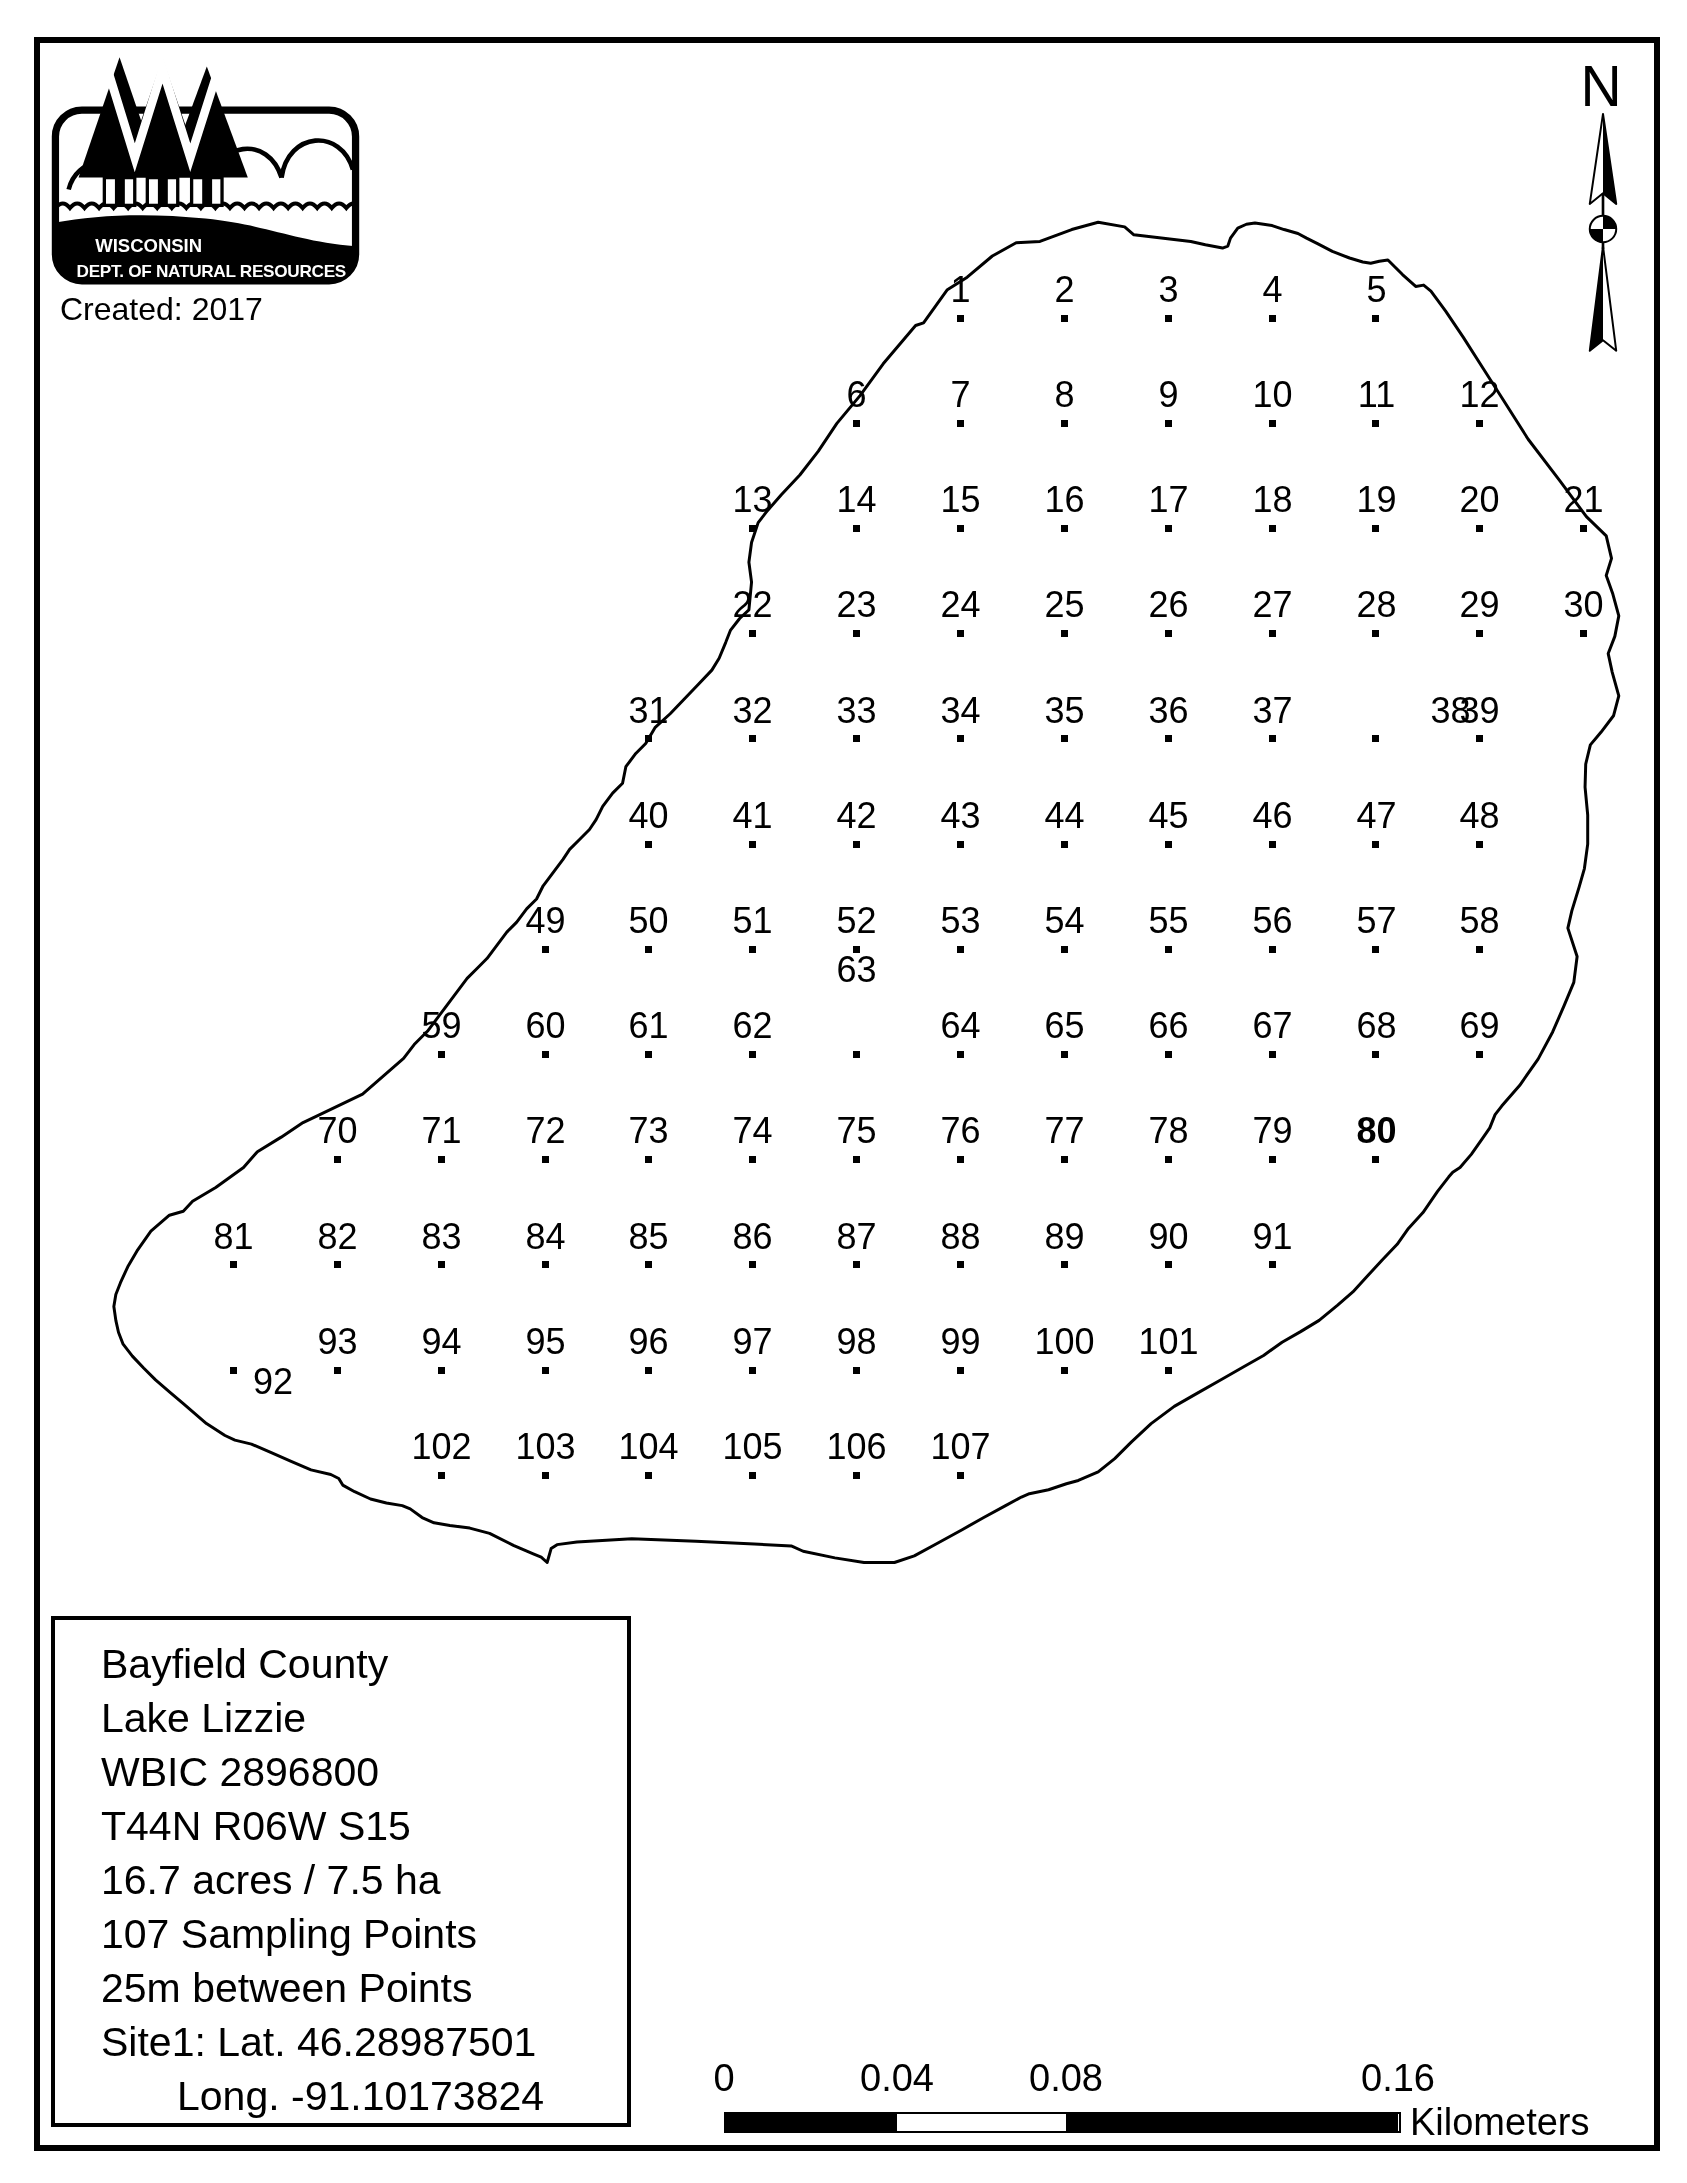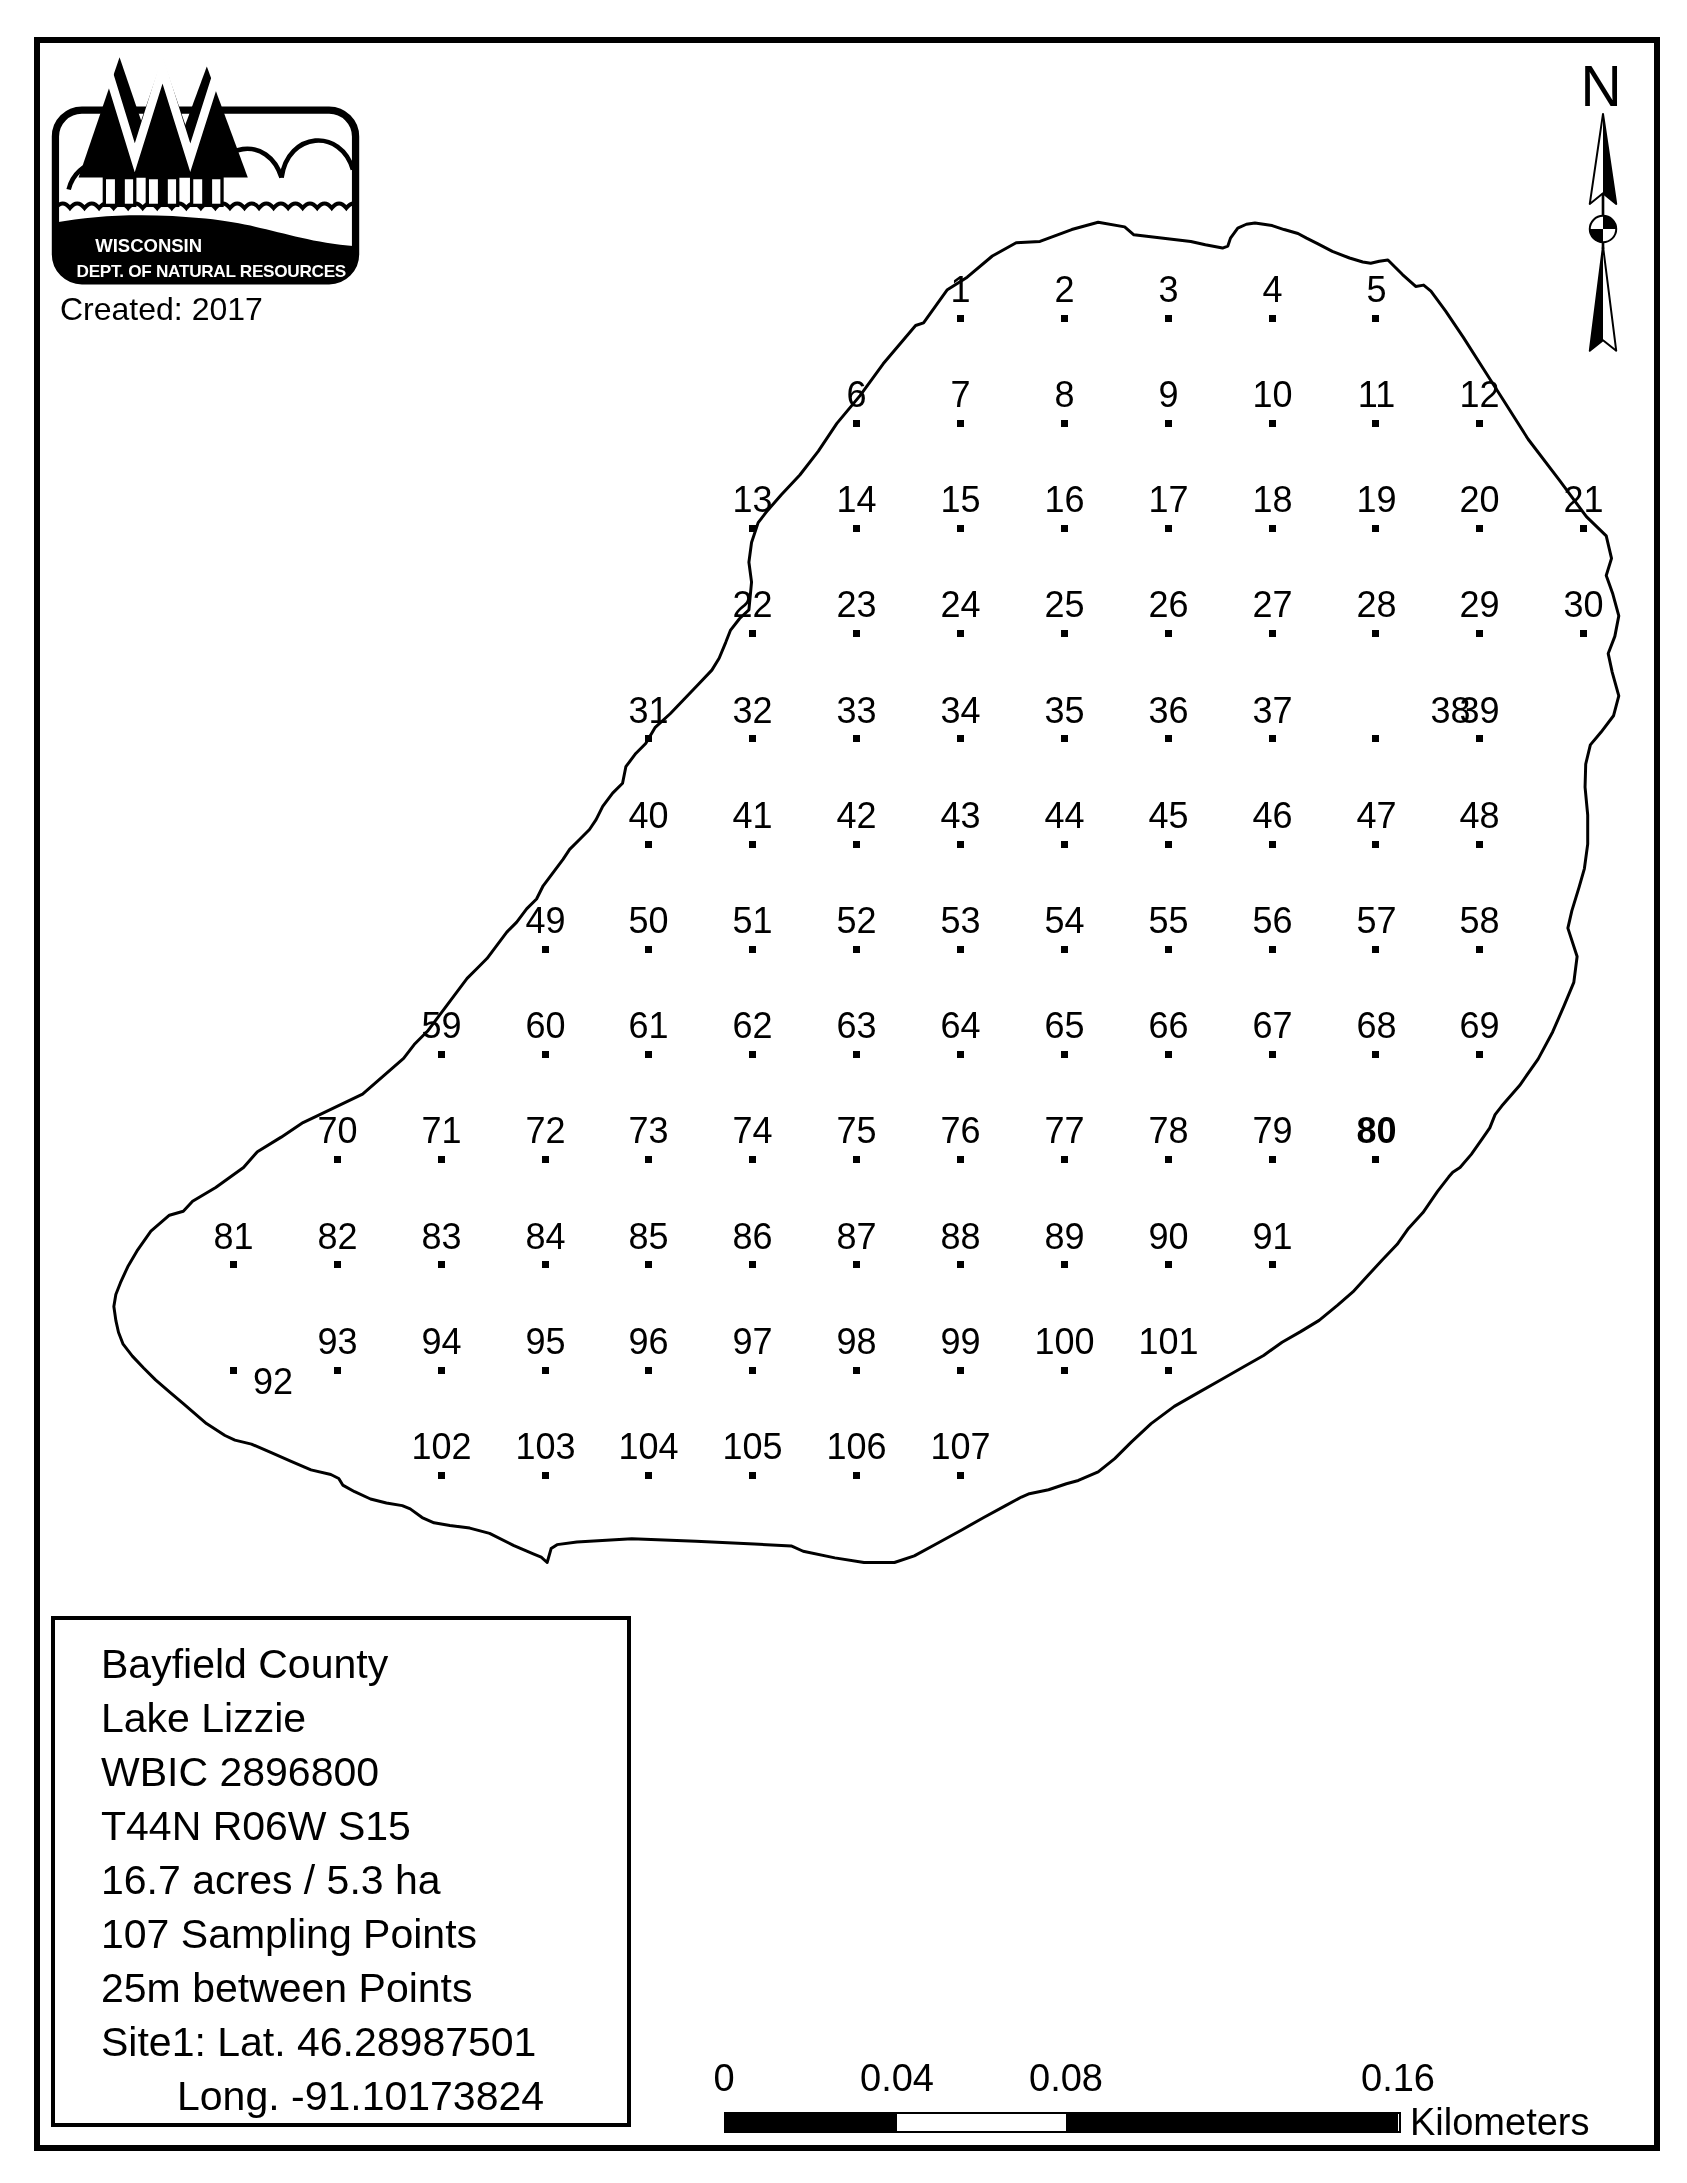--- a/index.html
+++ b/index.html
@@ -224,21 +224,21 @@
     <div class="pt-label" style="left: 1420px; top: 903px;">58</div>
     <div class="pt-dot" style="left: 1476px; top: 946px;"></div>
     <div class="pt-label" style="left: 382px; top: 1008px;">59</div>
     <div class="pt-dot" style="left: 438px; top: 1051px;"></div>
     <div class="pt-label" style="left: 486px; top: 1008px;">60</div>
     <div class="pt-dot" style="left: 542px; top: 1051px;"></div>
     <div class="pt-label" style="left: 589px; top: 1008px;">61</div>
     <div class="pt-dot" style="left: 645px; top: 1051px;"></div>
     <div class="pt-label" style="left: 693px; top: 1008px;">62</div>
     <div class="pt-dot" style="left: 749px; top: 1051px;"></div>
-    <div class="pt-label" style="left: 797px; top: 1008px;">63</div>
+    <div class="pt-label" style="left: 797px; top: 952px;">63</div>
     <div class="pt-dot" style="left: 853px; top: 1051px;"></div>
     <div class="pt-label" style="left: 901px; top: 1008px;">64</div>
     <div class="pt-dot" style="left: 957px; top: 1051px;"></div>
     <div class="pt-label" style="left: 1005px; top: 1008px;">65</div>
     <div class="pt-dot" style="left: 1061px; top: 1051px;"></div>
     <div class="pt-label" style="left: 1109px; top: 1008px;">66</div>
     <div class="pt-dot" style="left: 1165px; top: 1051px;"></div>
     <div class="pt-label" style="left: 1213px; top: 1008px;">67</div>
     <div class="pt-dot" style="left: 1269px; top: 1051px;"></div>
     <div class="pt-label" style="left: 1317px; top: 1008px;">68</div>
@@ -321,21 +321,21 @@
     <div class="pt-dot" style="left: 853px; top: 1472px;"></div>
     <div class="pt-label" style="left: 901px; top: 1429px;">107</div>
     <div class="pt-dot" style="left: 957px; top: 1472px;"></div>
   </div>
 
 <div class="abs" id="info-box">
     <div class="info-line">Bayfield County</div>
     <div class="info-line">Lake Lizzie</div>
     <div class="info-line">WBIC 2896800</div>
     <div class="info-line">T44N R06W S15</div>
-    <div class="info-line">16.7 acres / 5.3 ha</div>
+    <div class="info-line">16.7 acres / 7.5 ha</div>
     <div class="info-line">107 Sampling Points</div>
     <div class="info-line">25m between Points</div>
     <div class="info-line">Site1: Lat. 46.28987501</div>
     <div class="info-line indent">Long. -91.10173824</div>
   </div>
 
 <div id="ticks-layer">
     <div class="tick-label" style="left: 724px;">0</div>
     <div class="tick-label" style="left: 897px;">0.04</div>
     <div class="tick-label" style="left: 1066px;">0.08</div>

